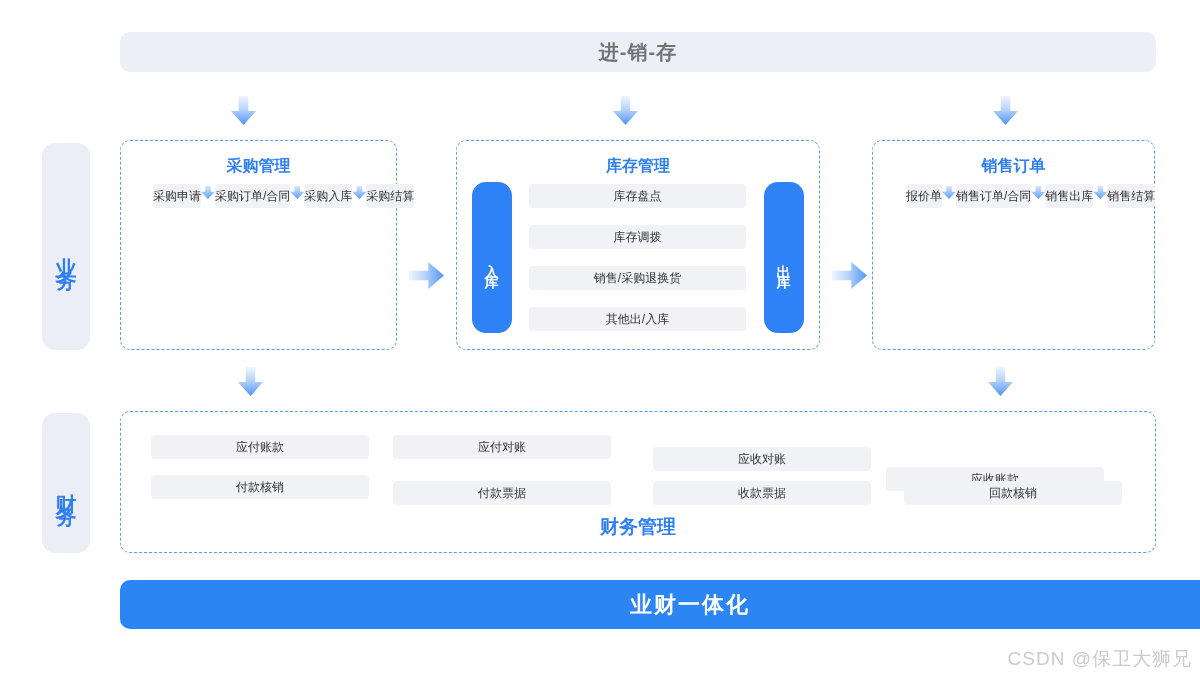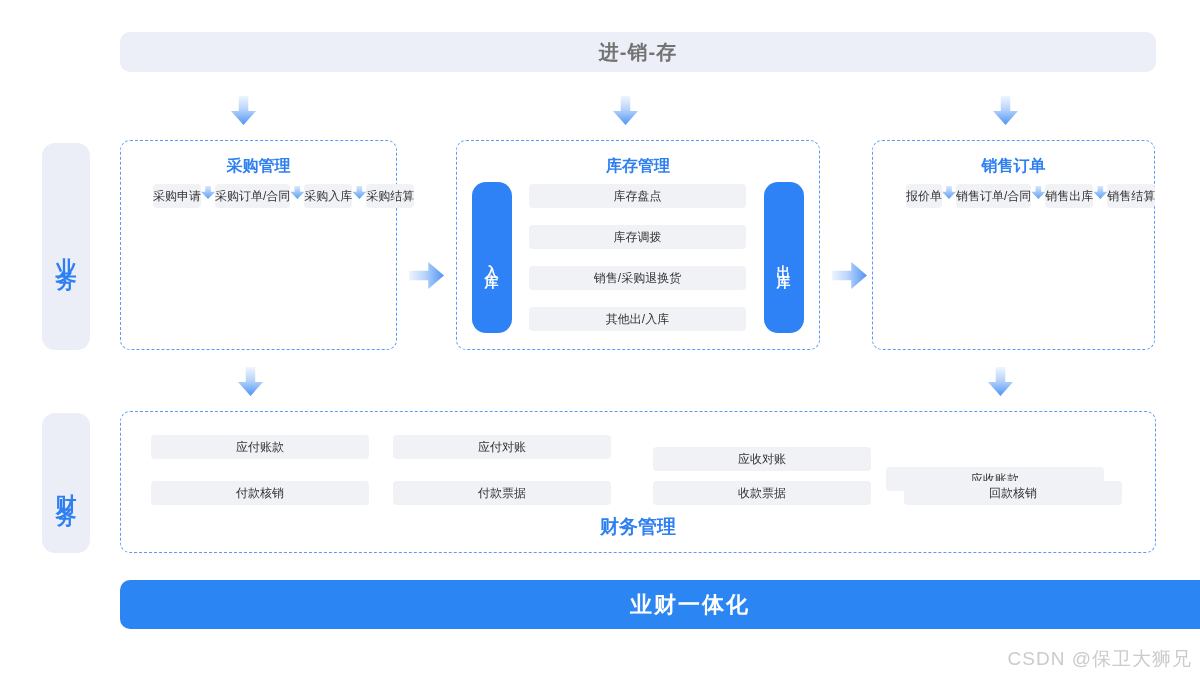--- a/index.html
+++ b/index.html
@@ -158,21 +158,21 @@
 
   <div class="side-label" style="top:413px; height:140px;">
     <span class="vtext">财务</span>
   </div>
 
   <div class="group" style="left:120px; top:411px; width:1036px; height:142px;">
     <div class="node fin-node" style="left:30px;  top:23px;">应付账款</div>
     <div class="node fin-node" style="left:272px; top:23px;">应付对账</div>
     <div class="node fin-node" style="left:532px; top:23px;margin-top:12px;">应收对账</div>
     <div class="node fin-node" style="left:765px; top:23px;margin-top:32px;">应收账款</div>
-    <div class="node fin-node" style="left:30px;  top:69px;">付款核销</div>
+    <div class="node fin-node" style="left:30px;  top:63px;">付款核销</div>
     <div class="node fin-node" style="left:272px; top:69px;">付款票据</div>
     <div class="node fin-node" style="left:532px; top:69px;">收款票据</div>
     <div class="node fin-node" style="left:783px; top:69px;">回款核销</div>
     <div class="finance-title">财务管理</div>
   </div>
 
   <div class="bottom-banner">
     <span>业财一体化</span>
   </div>
 

